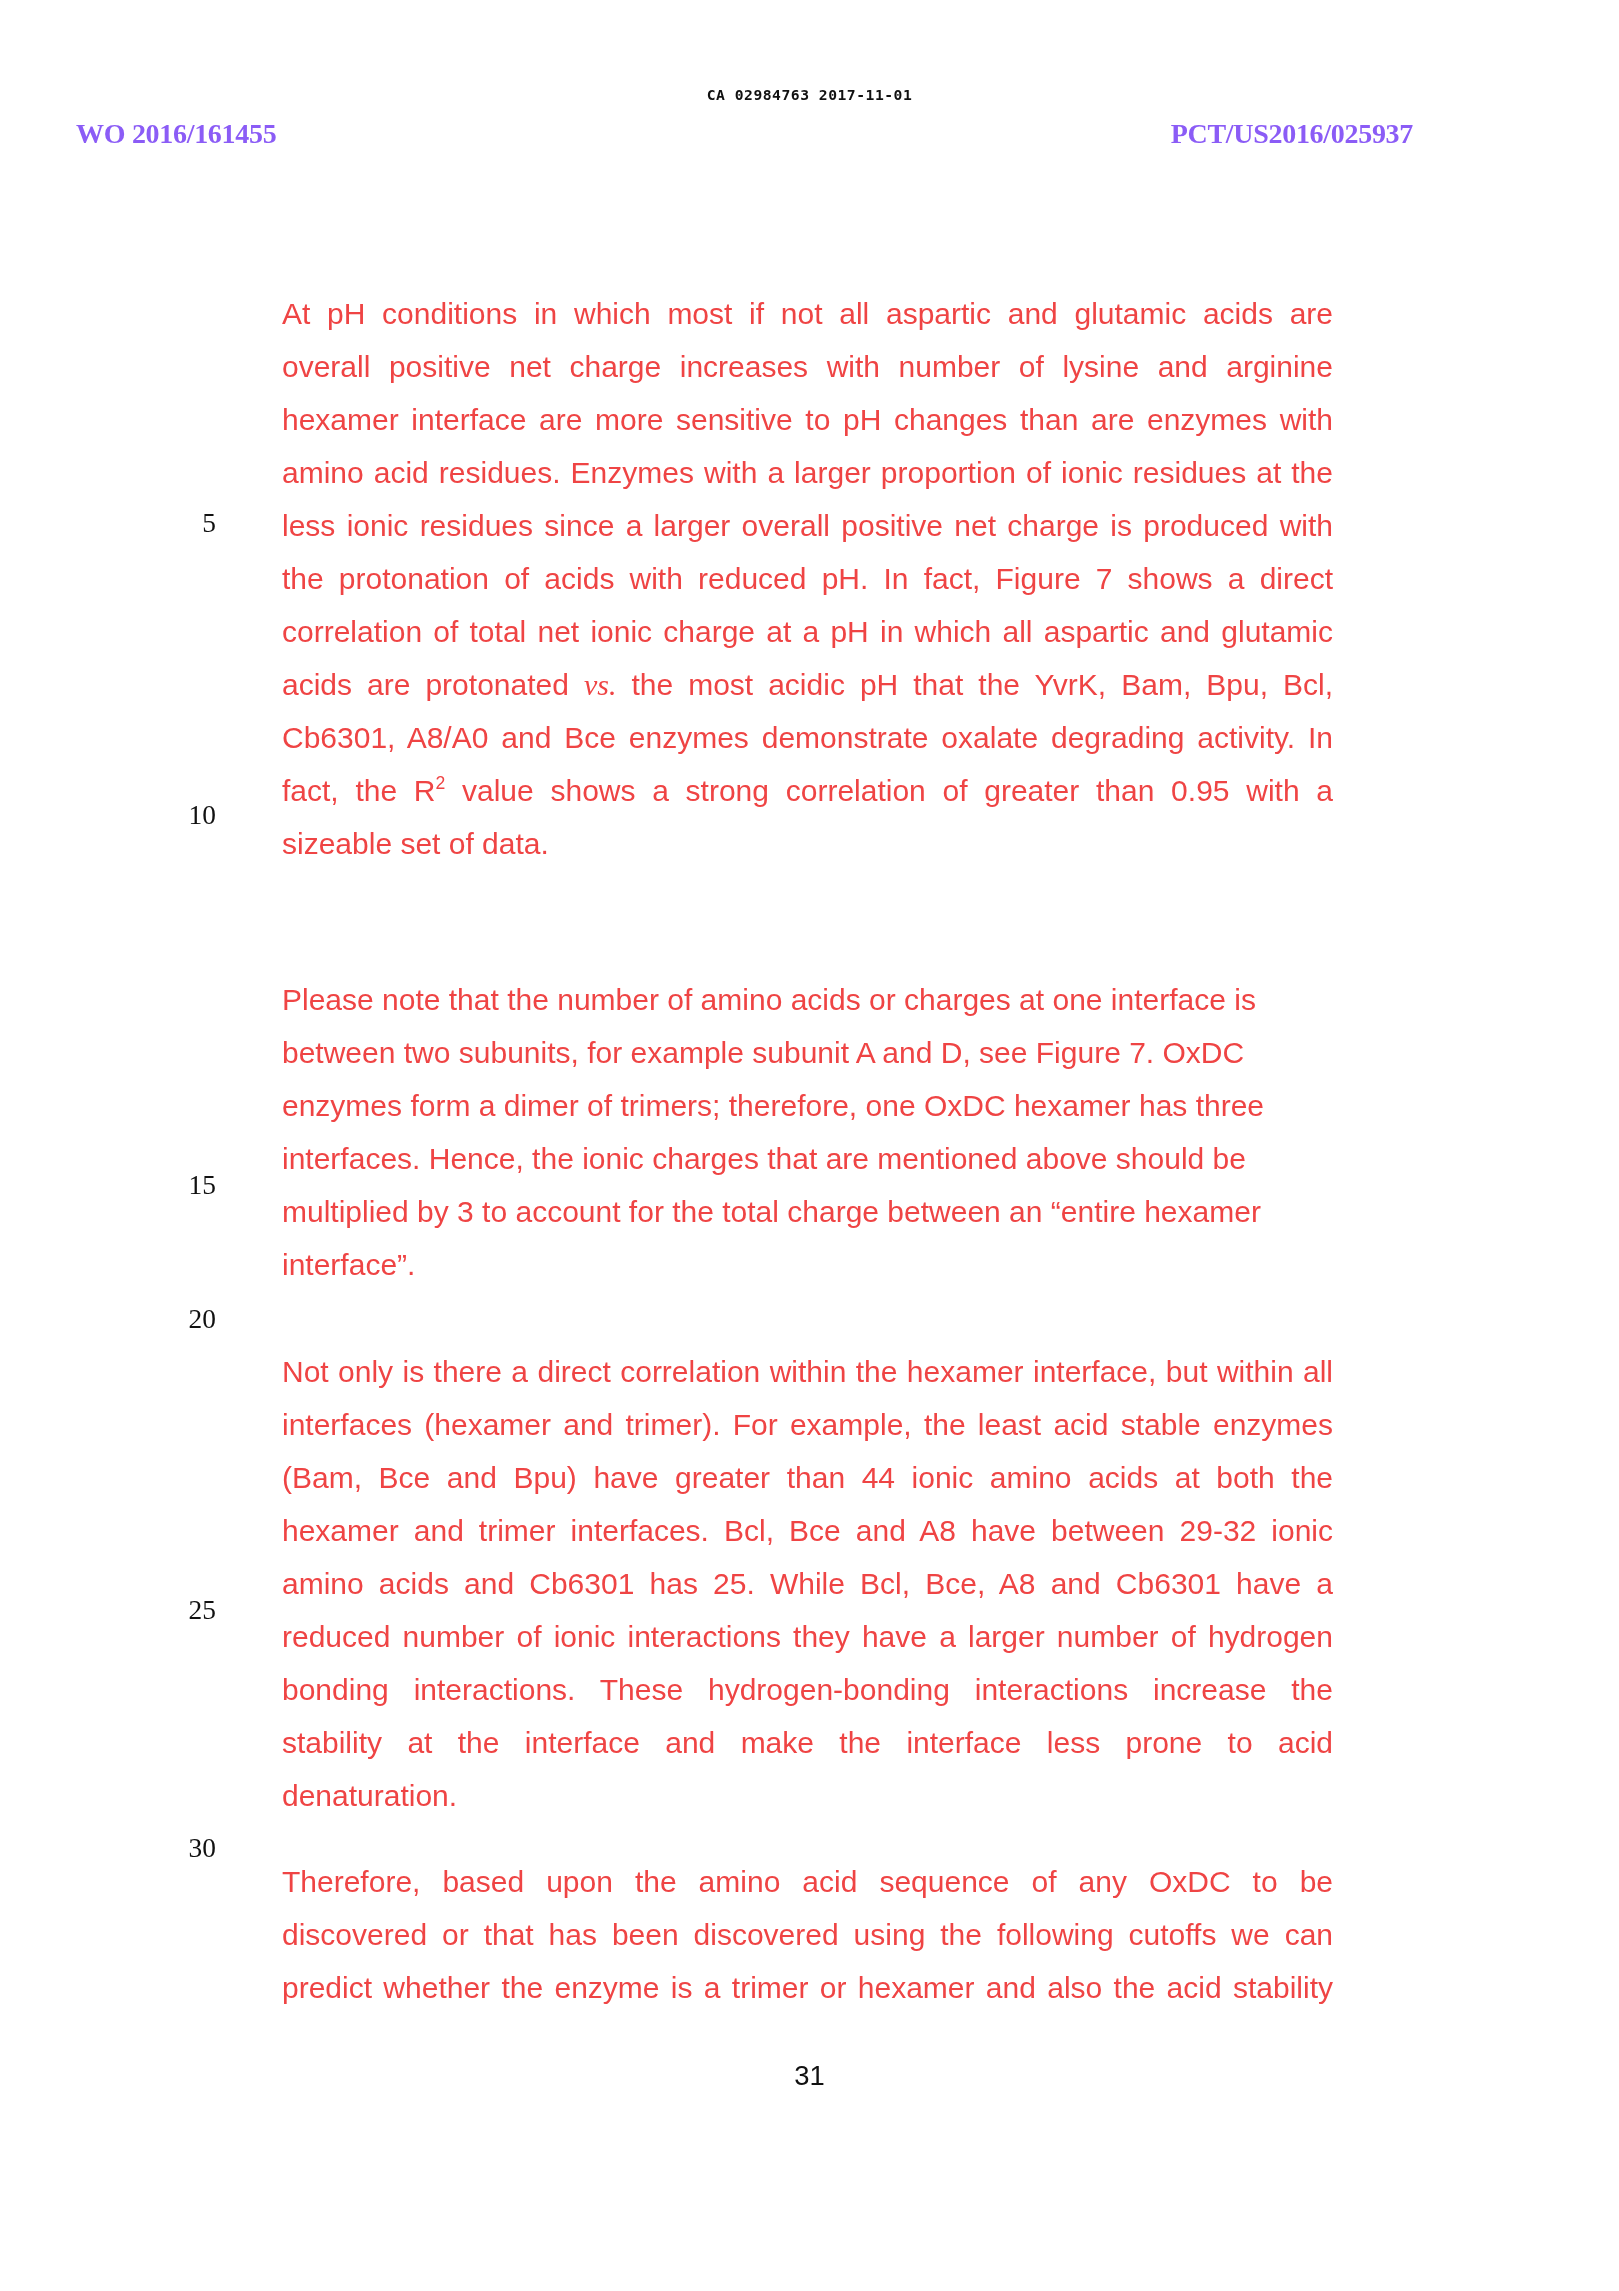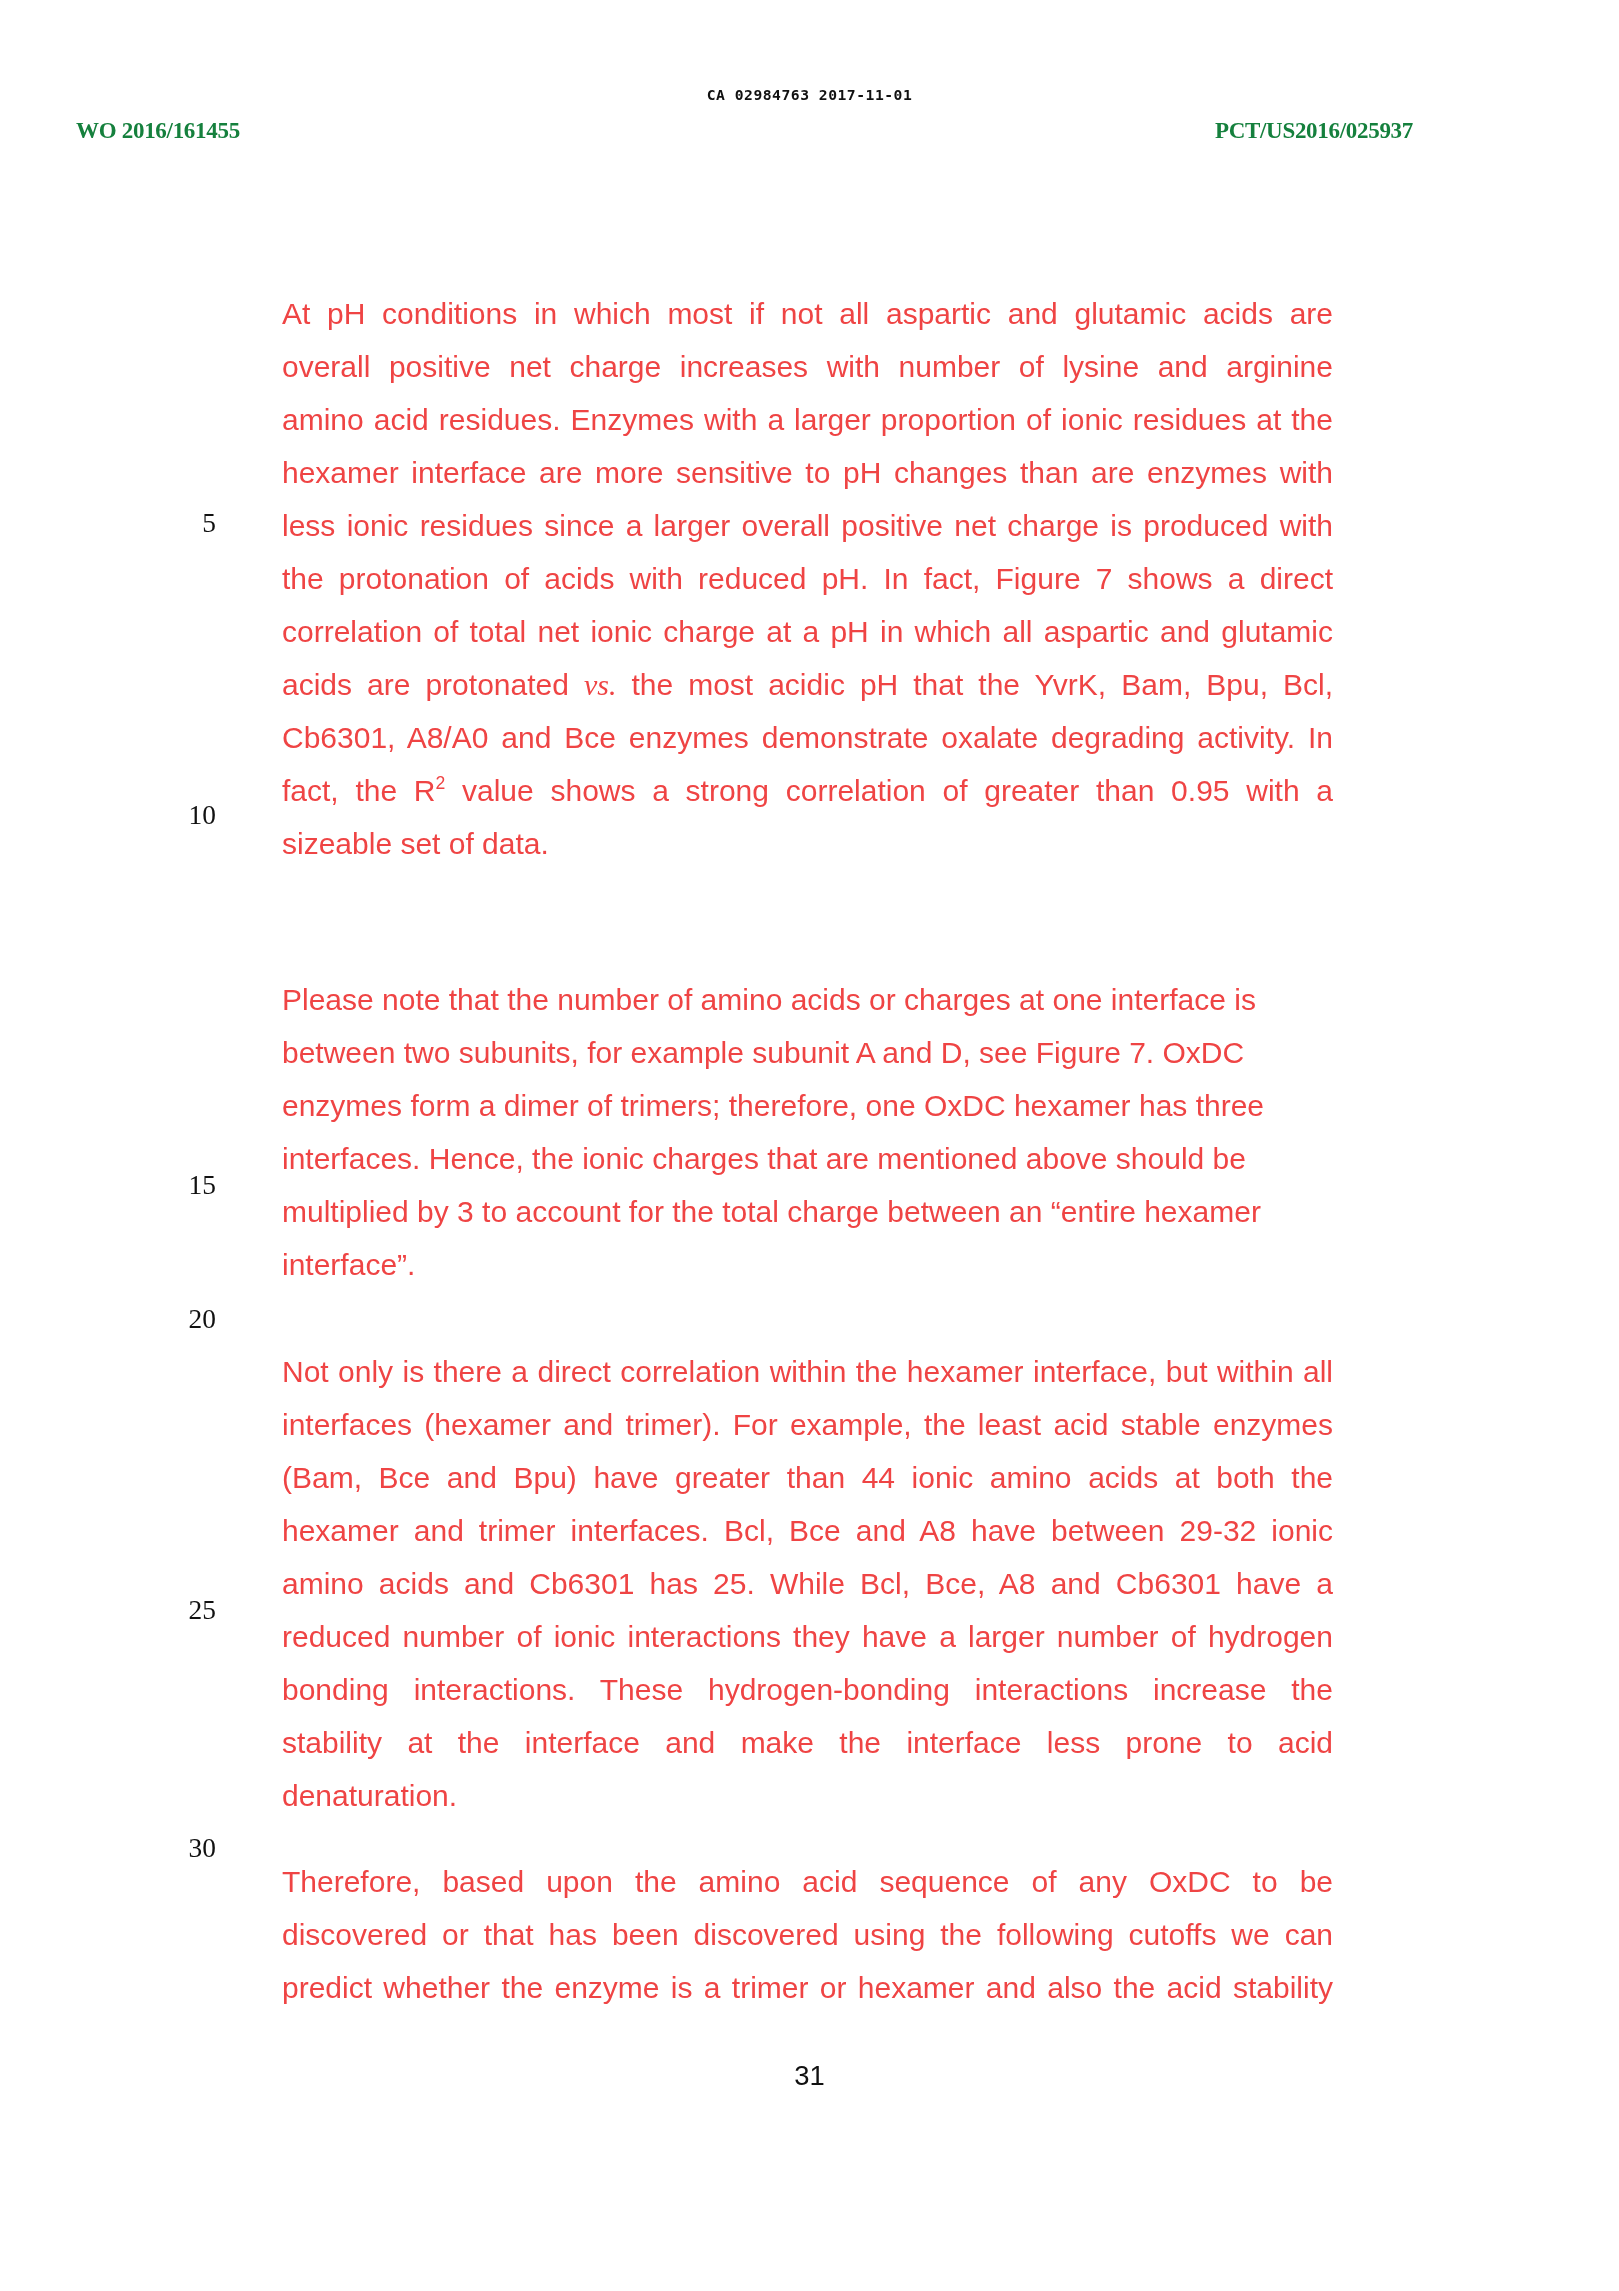--- a/index.html
+++ b/index.html
@@ -32,22 +32,22 @@
       font-weight: bold;
       font-size: 14.7px;
       letter-spacing: 0.5px;
       color: #111;
     }
     .hdr {
       position: absolute;
       top: 118px;
       font-family: "Liberation Serif", serif;
       font-weight: bold;
-      font-size: 23px;
-      color: #15803d;
+      font-size: 28px;
+      color: #8b5cf6;
       letter-spacing: -0.3px;
     }
     .hdr-left { left: 76px; }
     .hdr-right { right: 206px; }
 
     .body-text {
       position: absolute;
       left: 282px;
       width: 1051px;
       font-family: "Liberation Sans", sans-serif;
@@ -107,22 +107,22 @@
   <div class="lineno" style="top:508px">5</div>
   <div class="lineno" style="top:800px">10</div>
   <div class="lineno" style="top:1170px">15</div>
   <div class="lineno" style="top:1304px">20</div>
   <div class="lineno" style="top:1595px">25</div>
   <div class="lineno" style="top:1833px">30</div>
 
   <div class="body-text p1">
     <span class="line">At pH conditions in which most if not all aspartic and glutamic acids are</span>
     <span class="line">overall positive net charge increases with number of lysine and arginine</span>
+    <span class="line">hexamer interface are more sensitive to pH changes than are enzymes with</span>
     <span class="line">amino acid residues. Enzymes with a larger proportion of ionic residues at the</span>
-    <span class="line">hexamer interface are more sensitive to pH changes than are enzymes with</span>
     <span class="line">less ionic residues since a larger overall positive net charge is produced with</span>
     <span class="line">the protonation of acids with reduced pH. In fact, Figure 7 shows a direct</span>
     <span class="line">correlation of total net ionic charge at a pH in which all aspartic and glutamic</span>
     <span class="line"><span>acids are protonated </span><span class="ital">vs.</span><span> the most acidic pH that the YvrK, Bam, Bpu, Bcl,</span></span>
     <span class="line">Cb6301, A8/A0 and Bce enzymes demonstrate oxalate degrading activity.  In</span>
     <span class="line"><span>fact, the R</span><sup>2</sup><span> value shows a strong correlation of greater than 0.95 with a</span></span>
     <span class="line last">sizeable set of data.</span>
   </div>
 
   <div class="body-text p2">

